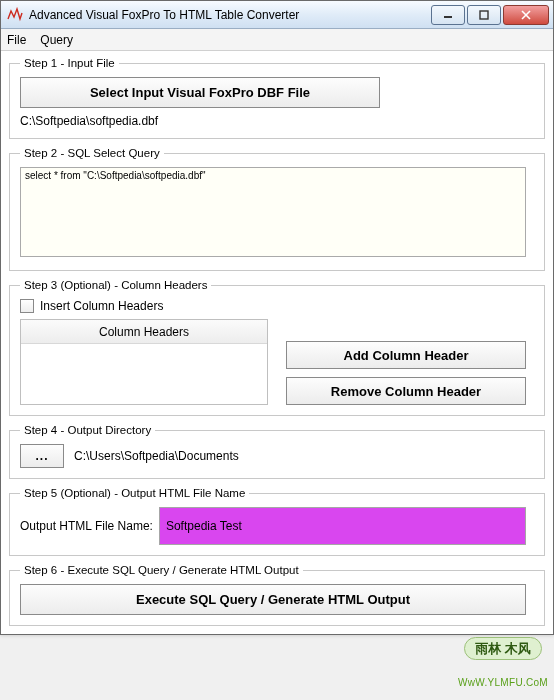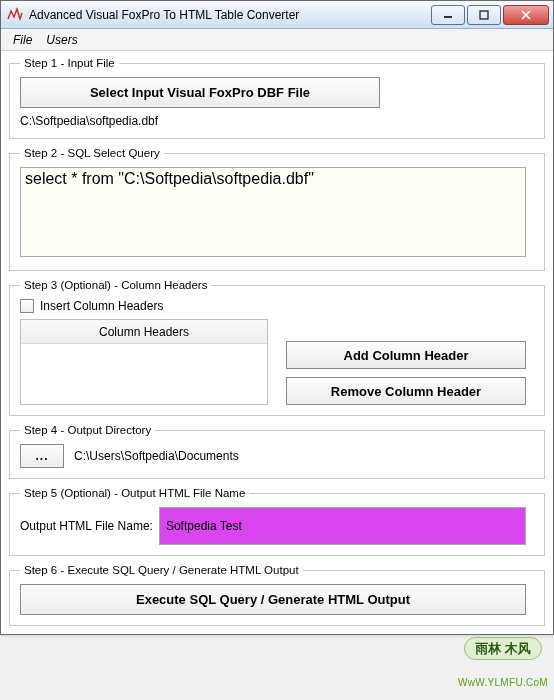--- a/index.html
+++ b/index.html
@@ -52,24 +52,23 @@
     border-color: #8b3a31;
     color: #fff;
     width: 46px;
   }
   .menubar {
     height: 22px;
     background: #f4f4f4;
     border-bottom: 1px solid #d0d0d0;
     display: flex;
     align-items: center;
-    padding: 0 12px;
+    padding: 0 6px;
     gap: 14px;
     font-size: 12px;
-    font-style: italic;
   }
   .menubar span { cursor: default; }
   .client {
     padding: 6px 8px 8px 8px;
     background: #fff;
   }
   fieldset.group {
     border: 1px solid #c8c8c8;
     margin: 0 0 8px 0;
     padding: 8px 18px 10px 10px;
@@ -96,21 +95,21 @@
   .wide { width: 100%; }
   .path-label {
     font-size: 12px;
     margin-top: 6px;
   }
   .sql-box {
     width: 100%;
     height: 90px;
     resize: none;
     font-family: inherit;
-    font-size: 16px;
+    font-size: 10px;
     border: 1px solid #aaa;
     background: #fffff7;
     padding: 2px 4px;
     overflow-y: scroll;
   }
   .step3-row {
     display: flex;
     gap: 6px;
     margin-bottom: 6px;
   }
@@ -229,21 +228,21 @@
         <svg width="10" height="10">
             <line x1="1" y1="1" x2="9" y2="9" stroke="#fff" stroke-width="1.6"></line>
             <line x1="9" y1="1" x2="1" y2="9" stroke="#fff" stroke-width="1.6"></line>
           </svg>
       </div>
     </div>
   </div>
 
   <div class="menubar">
     <span>File</span>
-    <span>Users</span>
+    <span>Query</span>
   </div>
 
   <div class="client">
 
     <fieldset class="group">
       <legend>Step 1 - Input File</legend>
       <button class="btn" style="width:360px">Select Input Visual FoxPro DBF File</button>
       <div class="path-label">C:\Softpedia\softpedia.dbf</div>
     </fieldset>
 

